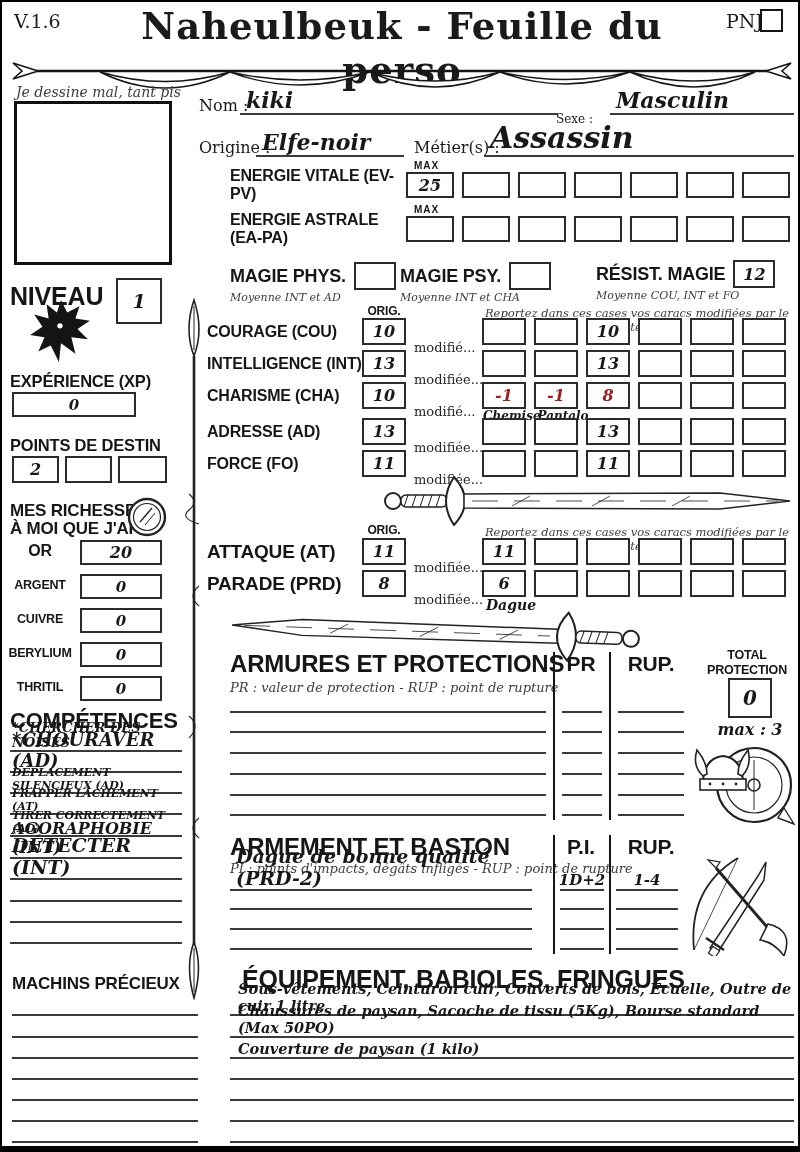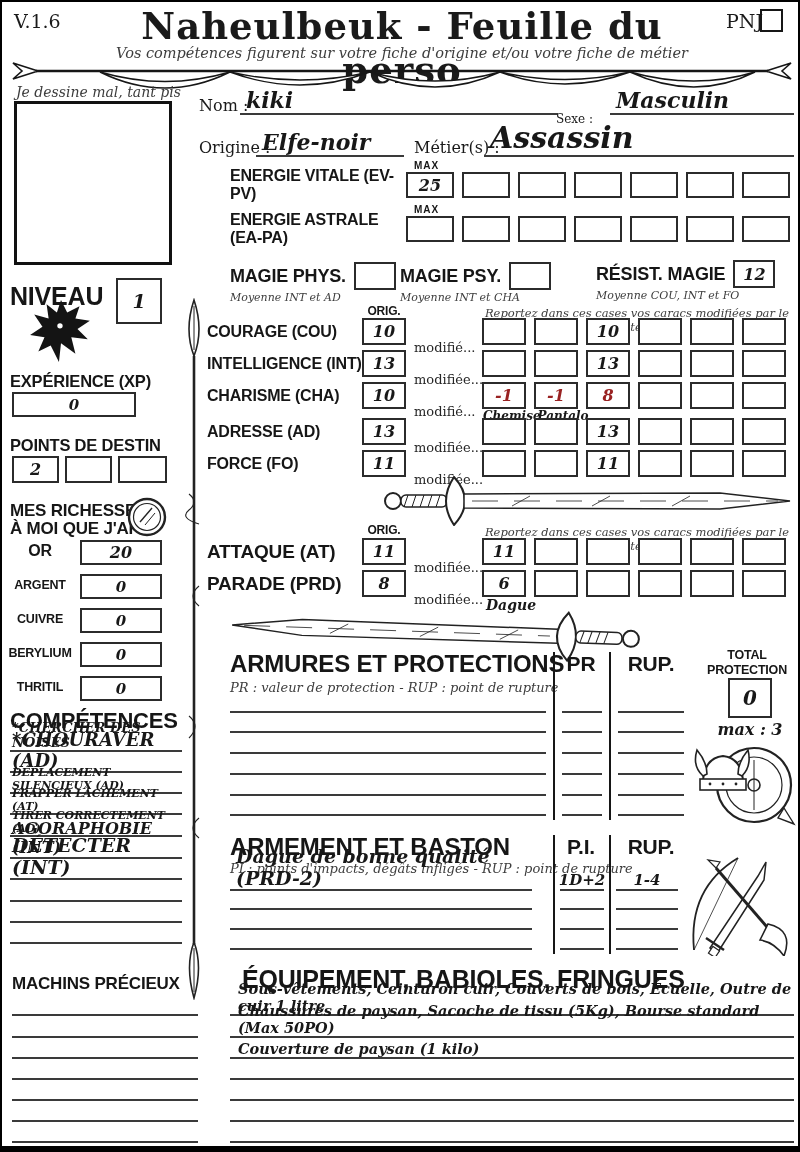--- a/index.html
+++ b/index.html
@@ -39,21 +39,20 @@
   .sk { position:absolute; left:8px; width:172px; height:21px; border-bottom:2px solid #3a3a3a; display:flex; align-items:flex-end; padding-left:2px; }
   .idfield { position:absolute; border-bottom:2px solid #3a3a3a; display:flex; align-items:flex-end; padding-left:6px; }
 </style>
 </head>
 <body>
 
 <div id="sheet">
 
   <div class="abs" style="left:12px; top:8px; font-size:19px;">V.1.6</div>
   <div class="abs" style="left:110px; top:2px; width:580px; text-align:center; font-weight:bold; font-size:37px; letter-spacing:1px;">Naheulbeuk - Feuille du perso</div>
-  <div class="abs sub" style="left:110px; top:43px; width:580px; text-align:center; font-size:14.5px;">Vos compétences figurent sur votre fiche d'origine et/ou votre fiche de métier</div>
   <div class="abs" style="left:724px; top:8px; font-size:19px;">PNJ</div>
   <div class="abs" style="left:758px; top:7px; width:23px; height:23px; border:2px solid #161616;"></div>
 
   <svg class="abs" style="left:8px; top:56px;" width="784" height="34" viewBox="0 0 784 34">
     <line x1="26" y1="13" x2="758" y2="13" stroke="#161616" stroke-width="2.5"></line>
     <path d="M28 13 L3 5 L12 13 L3 21 Z" fill="#fff" stroke="#161616" stroke-width="1.6"></path>
     <path d="M756 13 L781 5 L772 13 L781 21 Z" fill="#fff" stroke="#161616" stroke-width="1.6"></path>
     <path d="M90 14 Q155 46 220 14 Q155 33 90 14 Z" fill="#fff" stroke="#161616" stroke-width="1.4"></path>
     <path d="M220 14 Q290 40 360 14 Q290 30 220 14 Z" fill="#fff" stroke="#161616" stroke-width="1.4"></path>
     <path d="M360 14 Q425 44 490 14 Q425 32 360 14 Z" fill="#fff" stroke="#161616" stroke-width="1.4"></path>

